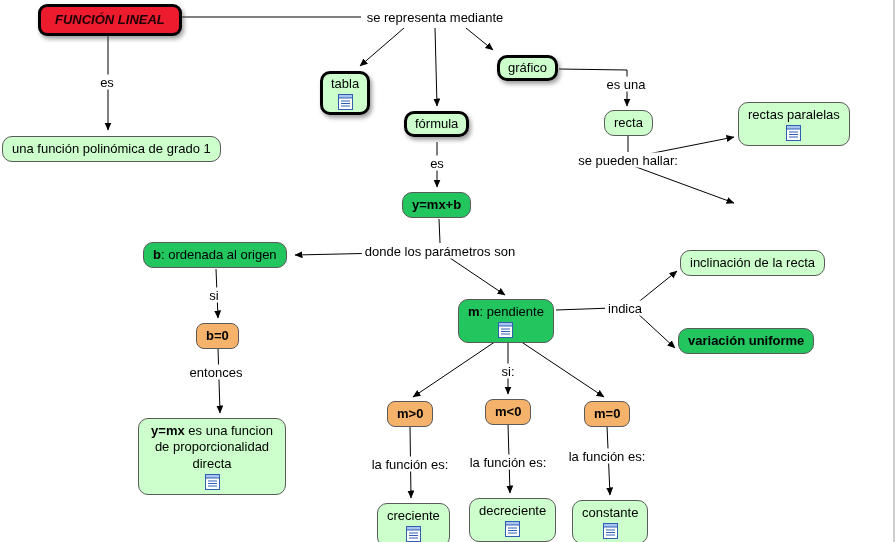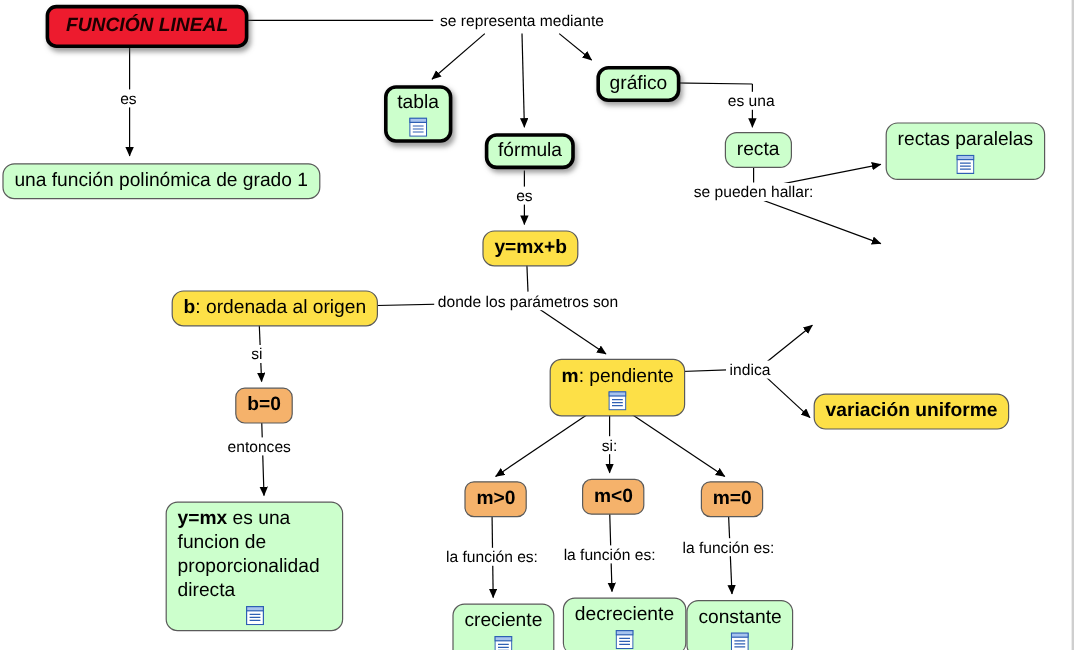--- a/index.html
+++ b/index.html
@@ -5,28 +5,28 @@
   * { margin:0; padding:0; box-sizing:border-box; }
   html,body { background:#fff; }
   body { font-family:"Liberation Sans","DejaVu Sans",sans-serif; }
   .canvas {
     position:relative; width:895px; height:542px; background:#fff;
     overflow:hidden; border-right:2px solid #cfcfcf;
   }
   .edges { position:absolute; left:0; top:0; width:895px; height:542px; }
   .edges line { stroke:#000; stroke-width:1; }
   .node {
-    position:absolute; font-size:16px; color:#000; text-align:left;
+    position:absolute; font-size:13px; color:#000; text-align:center;
     padding:4px 9px; border:1px solid #5a5a5a; border-radius:10px;
     background:#ccffcc; line-height:1.25; white-space:nowrap;
   }
   .node.wrap { white-space:normal; }
   .thick { border:3px solid #000; box-shadow:2px 3px 4px rgba(80,80,80,.55); padding:2px 8px; }
   .red   { background:#ed1b2e; font-weight:bold; font-style:italic; color:#1c0000; padding:5px 14px; border-radius:9px; }
-  .pink  { background:#fde047; }
+  .pink  { background:#22c55e; }
   .orange{ background:#f5b26b; font-weight:bold; border-radius:8px; }
   .bold  { font-weight:bold; }
   .nlabel { display:block; }
   .res { display:block; width:15px; height:16px; margin:2px auto 0; cursor:pointer; }
   .elabel {
     position:absolute; transform:translate(-50%,-50%);
     font-size:13px; color:#000; background:#fff; padding:0 3px; white-space:nowrap;
   }
 </style>
 </head>
@@ -159,20 +159,23 @@
       <svg width="15" height="16" viewBox="0 0 15 16">
           <rect x="0.5" y="0.5" width="14" height="15" fill="#fff" stroke="#2e5fb3"></rect>
           <rect x="0.5" y="0.5" width="14" height="3.5" fill="#a8c4ee" stroke="#2e5fb3"></rect>
           <line x1="3" y1="7" x2="12" y2="7" stroke="#2e5fb3"></line>
           <line x1="3" y1="9.5" x2="12" y2="9.5" stroke="#2e5fb3"></line>
           <line x1="3" y1="12" x2="12" y2="12" stroke="#2e5fb3"></line>
         </svg>
     </span>
   </div>
 
+  <div class="node" style="left:680px; top:250px;">
+    <span class="nlabel">inclinación de la recta</span>
+  </div>
 
   <div class="node pink bold" style="left:678px; top:328px;">
     <span class="nlabel">variación uniforme</span>
   </div>
 
   <div class="node orange" style="left:387px; top:401px;">
     <span class="nlabel">m&gt;0</span>
   </div>
 
   <div class="node orange" style="left:485px; top:399px;">

